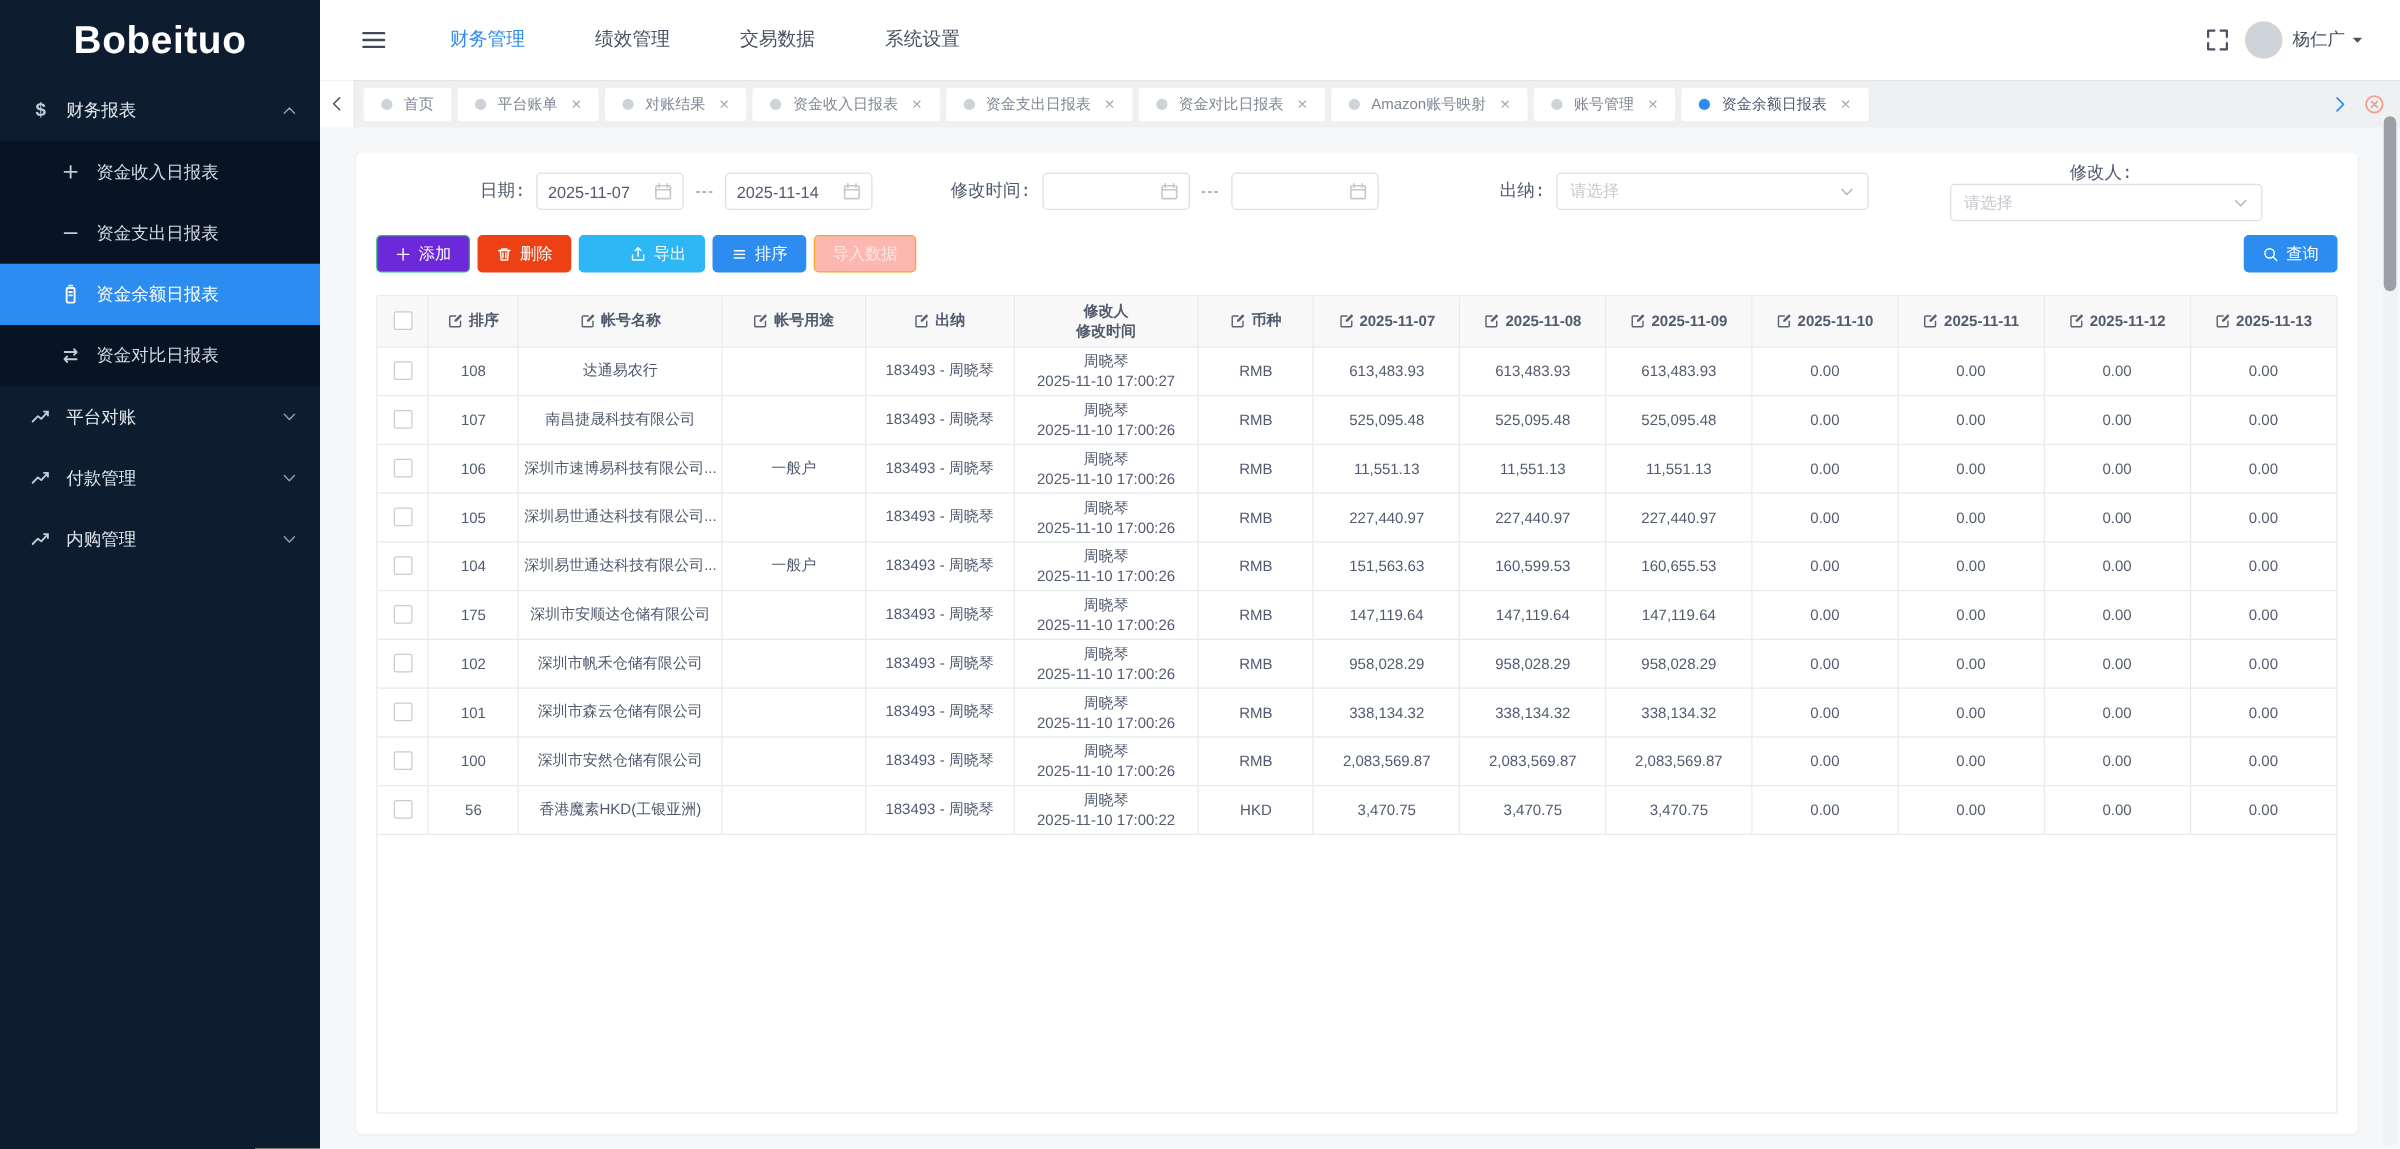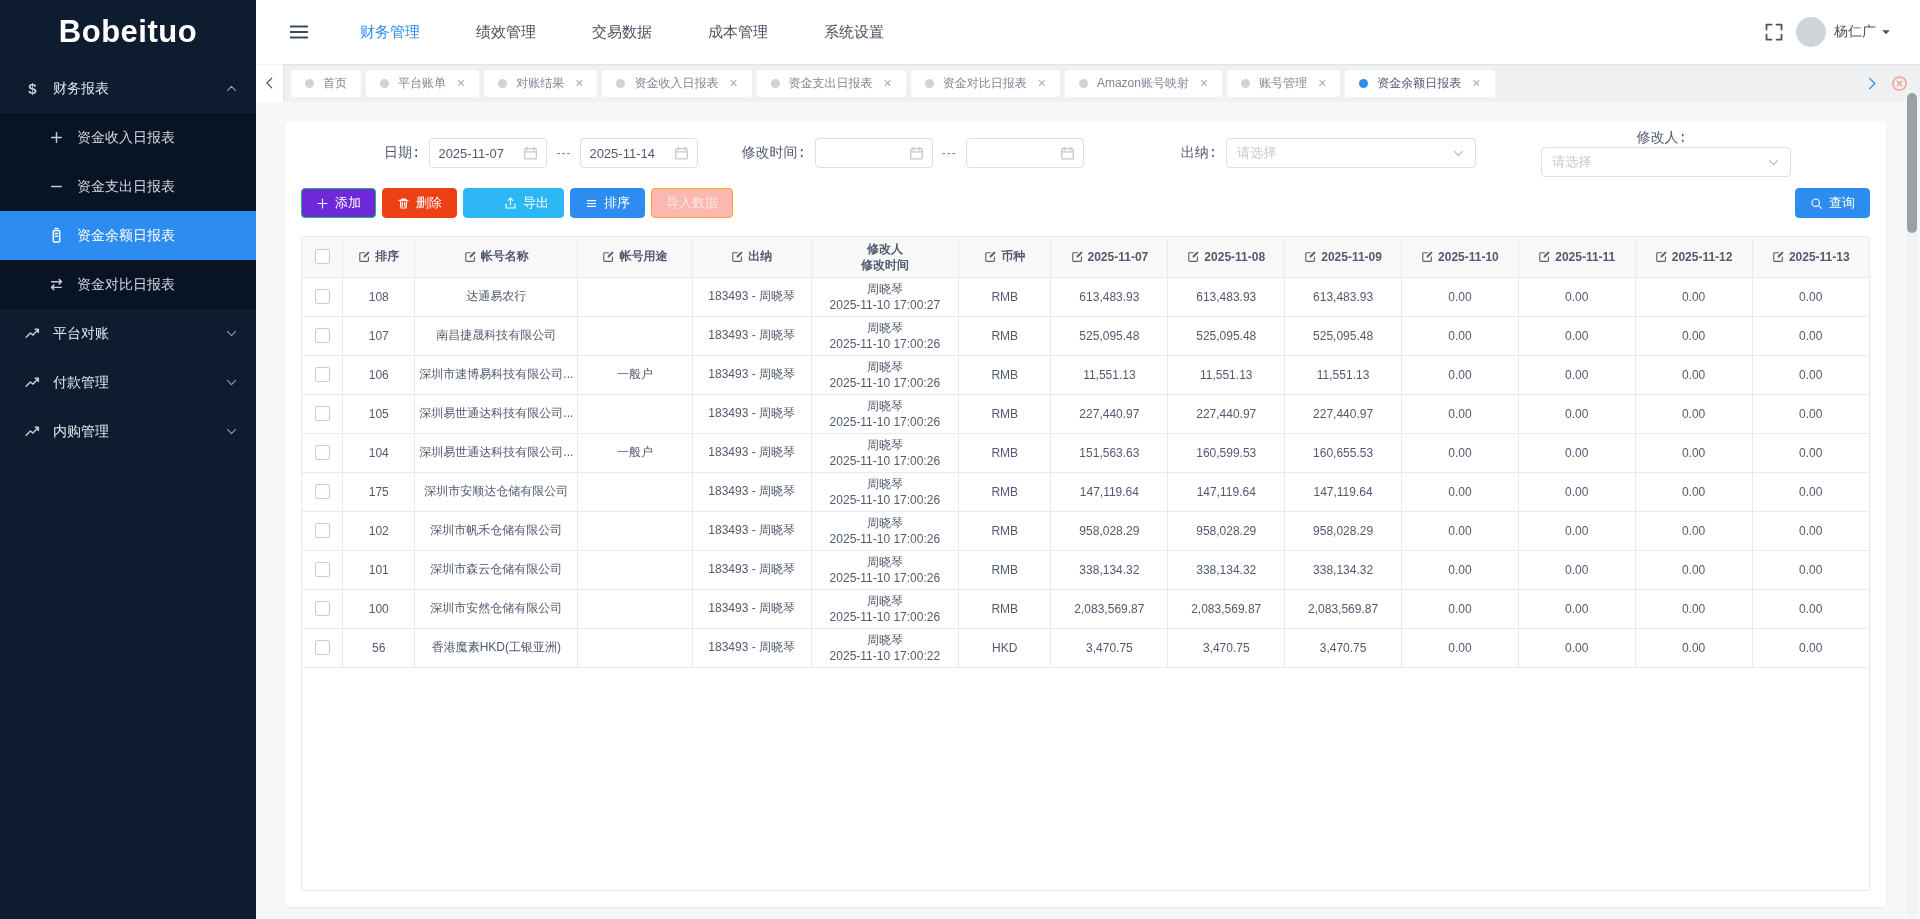--- a/index.html
+++ b/index.html
@@ -47,21 +47,21 @@
   .tab-right { display:flex; align-items:center; gap:12px; padding:0 12px; flex:0 0 auto; }
   .arr-r { width:15px; height:15px; color:#2d8cf0; cursor:pointer; }
   .circle-close { width:17px; height:17px; color:rgba(237,64,20,.45); cursor:pointer; }
 
   
   .content { position:absolute; left:256px; top:102px; right:0; bottom:0; background:#f5f7f9; }
   .card { position:absolute; left:29px; top:20px; width:1601px; height:785px; background:#fff; border-radius:4px; box-shadow:0 1px 3px rgba(0,0,0,.05); padding:16px; }
 
   .filters { display:flex; align-items:center; height:30px; margin-bottom:20px; font-size:14px; }
   .fgroup { display:flex; align-items:center; flex:0 0 auto; }
-  .g1 { margin-left:83px; } .g2 { margin-left:43px; } .g3 { margin-left:97px; } .g4 { margin-left:65px;flex-direction:column; }
+  .g1 { margin-left:83px; } .g2 { margin-left:62px; } .g3 { margin-left:97px; } .g4 { margin-left:65px;flex-direction:column; }
   .flabel { color:#515a6e; margin-right:9px; white-space:nowrap;font-family:Liberation Mono, monospace; }
   .dinput { width:118px; height:30px; border:1px solid #dcdee2; border-radius:4px; display:flex; align-items:center; padding:0 8px; background:#fff; }
   .dinput input { border:none; outline:none; width:100%; font-size:13px; color:#515a6e; font-family:inherit; background:transparent; }
   .dinput .cal { width:15px; height:15px; color:#c5c8ce; flex:0 0 auto; cursor:pointer; }
   .dsep { color:#808695; margin:0 9px; font-size:12px; letter-spacing:1px; }
   .select { width:250px; height:30px; border:1px solid #dcdee2; border-radius:4px; display:flex; align-items:center; padding:0 10px; font-size:13px; background:#fff; cursor:pointer; }
   .select .ph { color:#c5c8ce; }
   .select .sc { margin-left:auto; width:13px; height:13px; color:#b0b5bd; }
 
   .toolbar { display:flex; align-items:center; height:30px; margin-bottom:18px; }
@@ -95,21 +95,20 @@
   <div class="logo-box">Bobeituo</div>
   <span class="hamburger">
       <svg class="ic" viewBox="0 0 16 16" aria-hidden="true">
         <path d="M2 4h12M2 8h12M2 12h12" fill="none" stroke="currentColor" stroke-width="1.4" stroke-linecap="round" stroke-linejoin="round"></path>
       </svg>
     </span>
   <nav class="topnav" id="topnav">
       <div class="topnav-item active">财务管理</div>
       <div class="topnav-item">绩效管理</div>
       <div class="topnav-item">交易数据</div>
-      <div class="topnav-item">成本管理</div>
       <div class="topnav-item">系统设置</div>
     </nav>
   <div class="topbar-right">
     <span class="fs-icon">
         <svg class="ic" viewBox="0 0 16 16" aria-hidden="true">
           <path d="M2 6V2h4M10 2h4v4M14 10v4h-4M6 14H2v-4" fill="none" stroke="currentColor" stroke-width="1.4" stroke-linecap="round" stroke-linejoin="round"></path>
         </svg>
       </span>
     <span class="avatar"></span>
     <span class="user-name">杨仁广</span>

